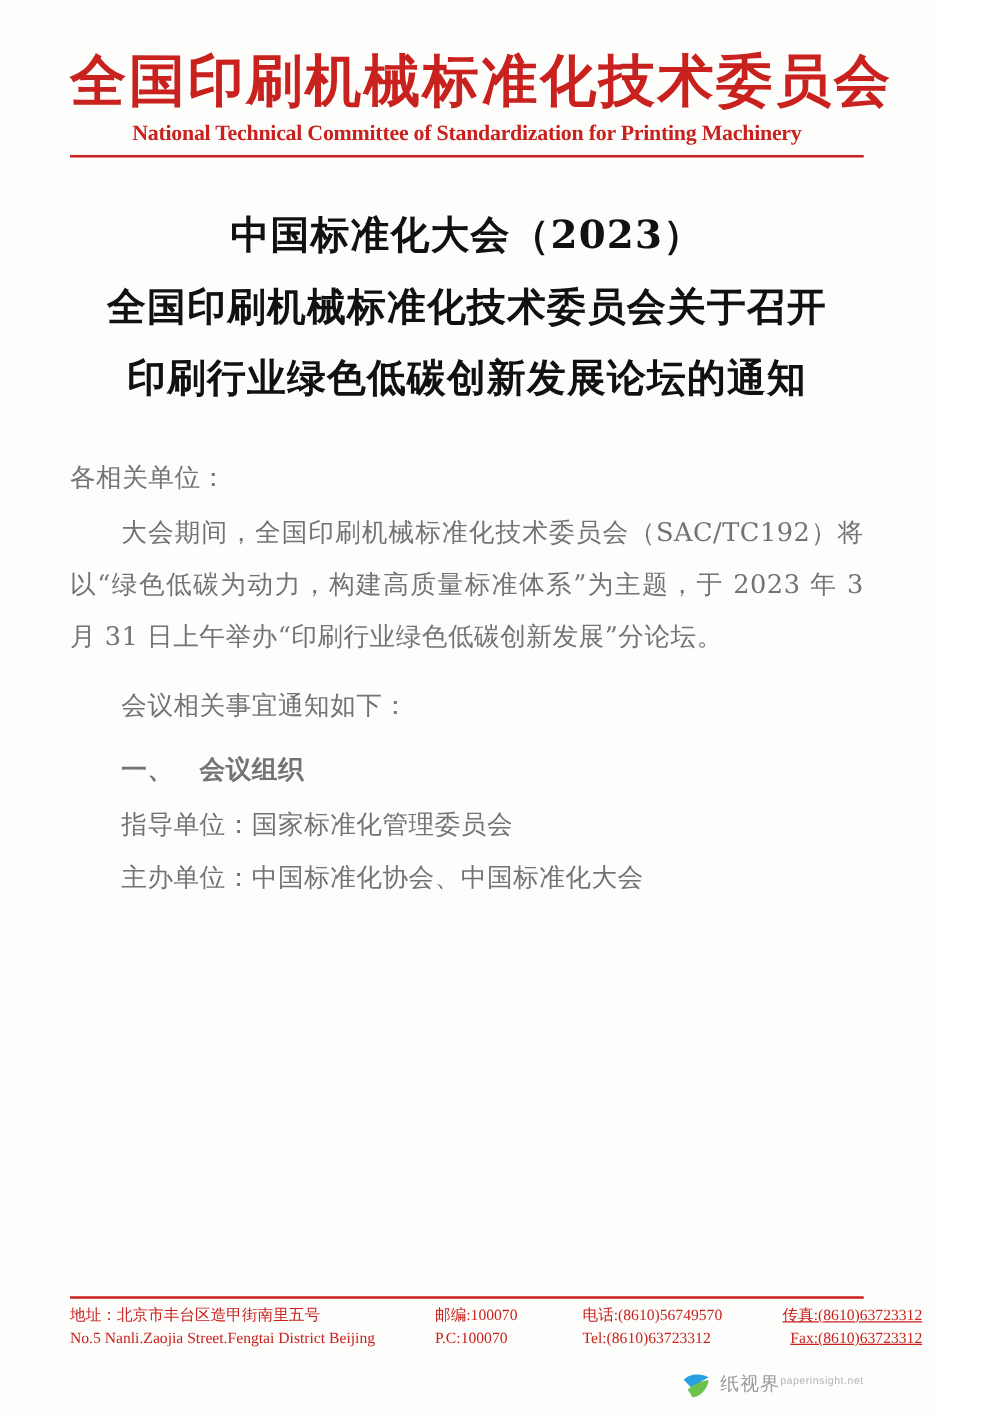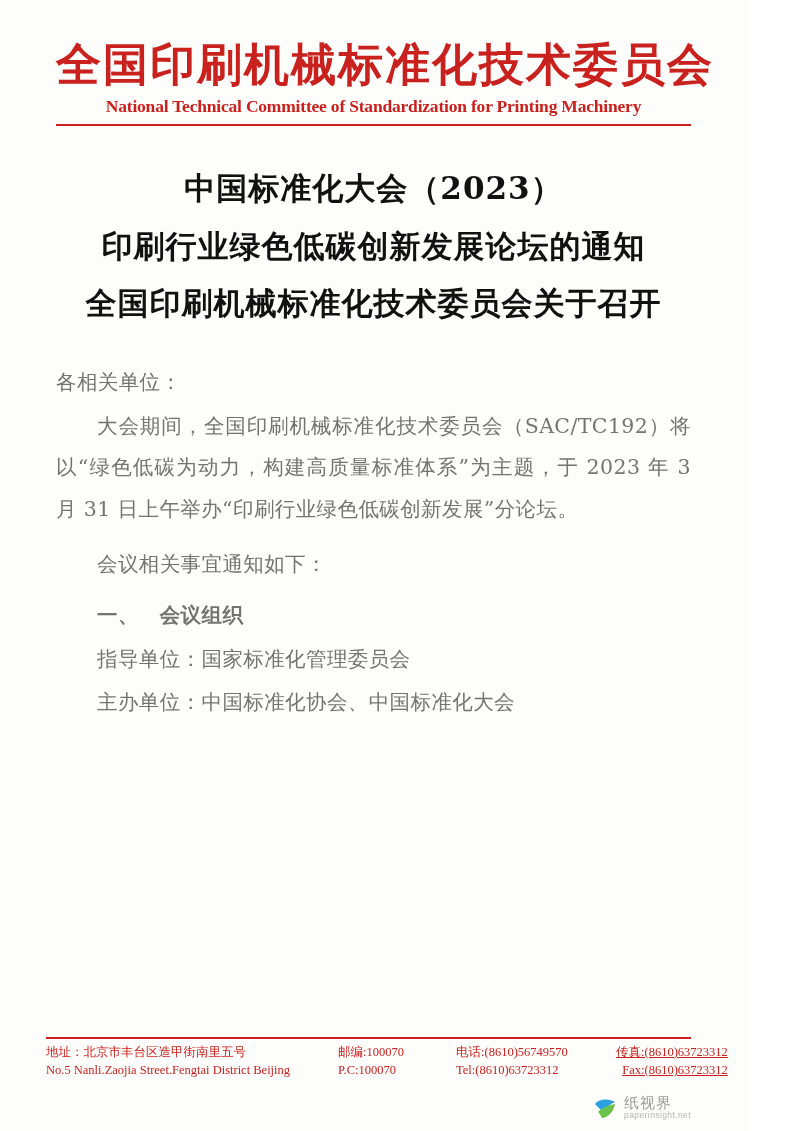--- a/index.html
+++ b/index.html
@@ -93,21 +93,21 @@
     font-weight: bold;
   }
   .sub-line {
     margin: 2px 0 0 0;
     text-indent: 2em;
   }
 
   
   .footer {
     position: absolute;
-    left: 46px;
+    left: 56px;
     right: 56px;
     bottom: 52px;
   }
   .footer-rule {
     height: 1.5px;
     background: #c9211e;
     margin-bottom: 4px;
   }
   .footer-grid {
     display: flex;
@@ -134,21 +134,21 @@
     align-items: center;
     gap: 6px;
   }
   .wm-mark {
     width: 26px;
     height: 26px;
     position: relative;
   }
   .wm-text {
     display: flex;
-    flex-direction: column;
+    flex-direction: row;
     line-height: 1.05;
   }
   .wm-cn {
     font-family: "DejaVu Sans", "Liberation Sans", sans-serif;
     font-size: 15px;
     color: #9a9a9a;
     letter-spacing: 1px;
   }
   .wm-en {
     font-family: "Liberation Sans", "DejaVu Sans", sans-serif;
@@ -163,22 +163,22 @@
 <div class="page">
 
   <div class="letterhead">
     <div class="lh-cn">全国印刷机械标准化技术委员会</div>
     <div class="lh-en">National Technical Committee of Standardization for Printing Machinery</div>
     <div class="lh-rule"></div>
   </div>
 
   <div class="doc-title">
     <span class="tl">中国标准化大会（2023）</span>
+    <span class="tl">全国印刷机械标准化技术委员会关于召开</span>
     <span class="tl">印刷行业绿色低碳创新发展论坛的通知</span>
-    <span class="tl">全国印刷机械标准化技术委员会关于召开</span>
   </div>
 
   <div class="body-text">
     <p class="salutation">各相关单位：</p>
     <p class="para">大会期间，全国印刷机械标准化技术委员会（SAC/TC192）将以“绿色低碳为动力，构建高质量标准体系”为主题，于 2023 年 3 月 31 日上午举办“印刷行业绿色低碳创新发展”分论坛。</p>
     <p class="para">会议相关事宜通知如下：</p>
     <p class="section-head">一、　会议组织</p>
     <p class="sub-line">指导单位：国家标准化管理委员会</p>
     <p class="sub-line">主办单位：中国标准化协会、中国标准化大会</p>
   </div>

